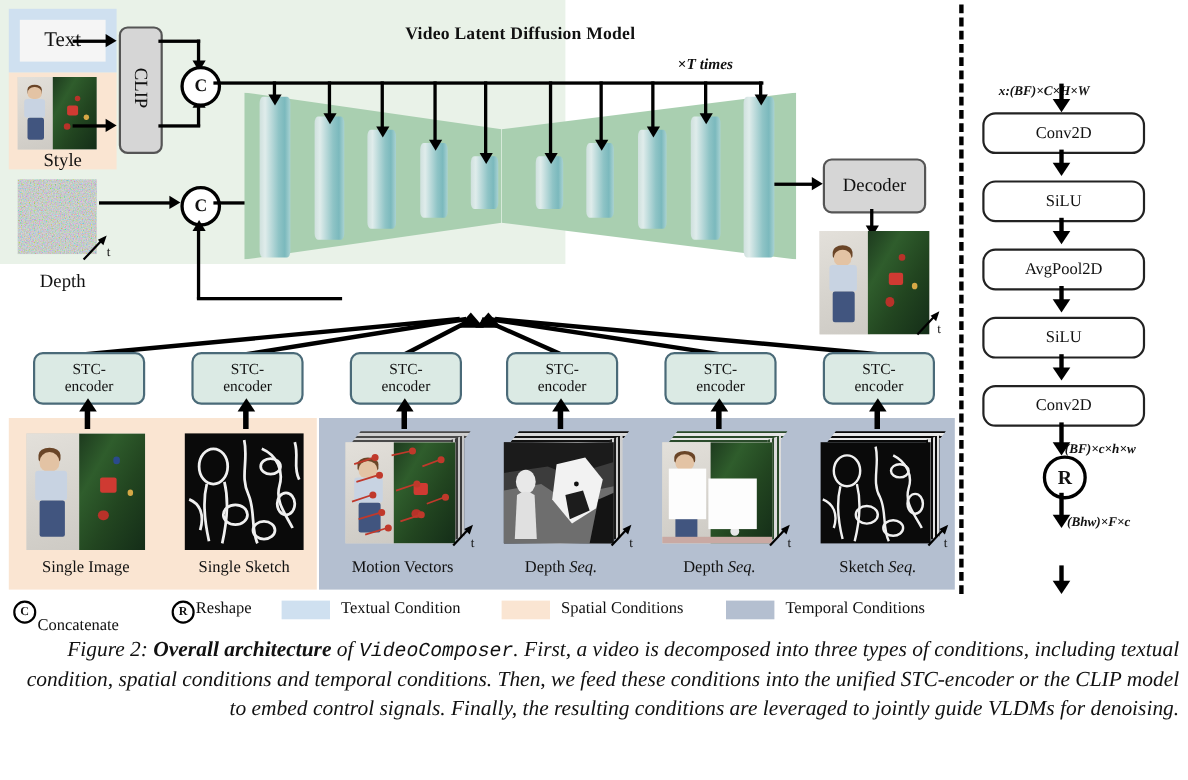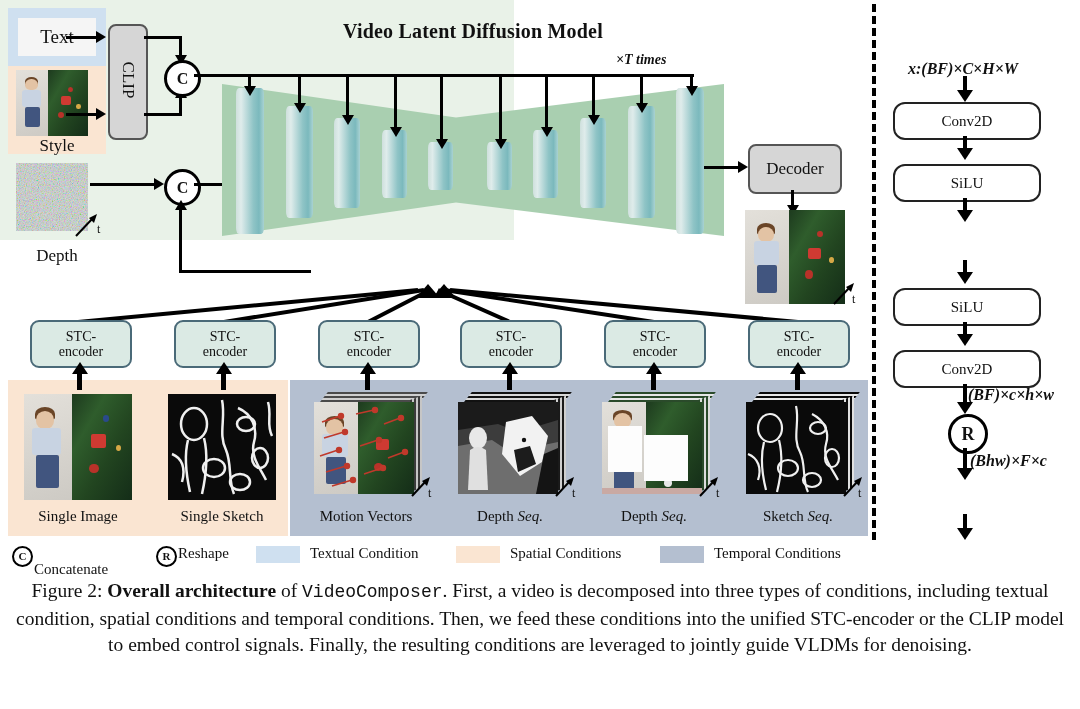--- a/index.html
+++ b/index.html
@@ -11,21 +11,21 @@
   .ctr{display:flex;align-items:center;justify-content:center;text-align:center;}
 
   
   .band{position:absolute;}
   .band-textual{background:#cfe0f0;}
   .band-spatial{background:#fae5d2;}
   .band-temporal{background:#b4bfd0;}
 
   
   #vldm-panel{left:216px;top:6px;width:514px;height:240px;background:#e9f2e8;}
-  #vldm-title{left:216px;top:18px;width:514px;height:26px;font-weight:bold;font-size:20px;
+  #vldm-title{left:216px;top:18px;width:514px;height:26px;font-weight:bold;font-size:16px;
               letter-spacing:.2px;}
   #xt-times{left:616px;top:52px;font-size:14px;font-style:italic;font-weight:bold;}
 
   
   .trap{position:absolute;background:#a9cfb0;}
   #trap-l{left:222px;top:84px;width:234px;height:152px;
           clip-path:polygon(0% 0%,100% 22%,100% 78%,0% 100%);}
   #trap-r{left:456px;top:84px;width:268px;height:152px;
           clip-path:polygon(0% 22%,100% 0%,100% 100%,0% 78%);}
 
@@ -77,32 +77,32 @@
 
   
   #divider{position:absolute;left:872px;top:4px;width:0;height:536px;
            border-left:4px dashed #000;}
   #stc-head{position:absolute;left:890px;top:8px;width:178px;height:34px;background:#eaeaea;}
   #stc-head span{display:block;line-height:34px;text-align:center;font-weight:bold;
                  font-size:21px;color:#4aa391;}
   .sbox{position:absolute;background:#fff;border:2.5px solid #222;border-radius:12px;
         font-size:15px;}
   .sbox.temporal{background:#cfe4dc;font-style:italic;}
-  .slabel{position:absolute;font-size:16px;font-style:italic;font-weight:bold;white-space:nowrap;}
+  .slabel{position:absolute;font-size:12px;font-style:italic;font-weight:bold;white-space:nowrap;margin-top:15px;}
 
   
   #legend{position:absolute;left:8px;top:543px;width:864px;height:24px;}
   .lg-item{position:absolute;font-size:15px;white-space:nowrap;}
   .lg-sw{position:absolute;width:44px;height:17px;}
   .lg-circ{position:absolute;width:17px;height:17px;border:2px solid #000;border-radius:50%;
            font-size:11px;font-weight:bold;line-height:17px;text-align:center;}
 
   
   #caption{position:absolute;left:8px;top:578px;width:1064px;font-size:19.5px;line-height:26.5px;
-           text-align:center;}
+           text-align:right;font-style:italic;}
   #caption b{font-weight:bold;}
   #caption .mono{font-family:"Liberation Mono",monospace;font-size:18px;}
 </style>
 </head>
 <body>
 
 <div id="fig">
 
   <div class="band band-textual abs" style="left:8px;top:8px;width:98px;height:58px;"></div>
   <div class="abs ctr" style="left:18px;top:18px;width:78px;height:38px;background:#f5f5f5;">
@@ -478,20 +478,23 @@
   </div>
   <div class="vline" style="left:963px;top:136px;height:16px;width:4px;"></div>
   <div class="arrow-d" style="left:957px;top:148px;border-left-width:8px;border-right-width:8px;border-top-width:12px;"></div>
 
   <div class="sbox ctr" style="left:893px;top:164px;width:144px;height:34px;">
     <span>SiLU</span>
   </div>
   <div class="vline" style="left:963px;top:198px;height:16px;width:4px;"></div>
   <div class="arrow-d" style="left:957px;top:210px;border-left-width:8px;border-right-width:8px;border-top-width:12px;"></div>
 
+  <div class="sbox ctr" style="left:893px;top:226px;width:144px;height:34px;">
+    <span>AvgPool2D</span>
+  </div>
   <div class="vline" style="left:963px;top:260px;height:16px;width:4px;"></div>
   <div class="arrow-d" style="left:957px;top:272px;border-left-width:8px;border-right-width:8px;border-top-width:12px;"></div>
 
   <div class="sbox ctr" style="left:893px;top:288px;width:144px;height:34px;">
     <span>SiLU</span>
   </div>
   <div class="vline" style="left:963px;top:322px;height:16px;width:4px;"></div>
   <div class="arrow-d" style="left:957px;top:334px;border-left-width:8px;border-right-width:8px;border-top-width:12px;"></div>
 
   <div class="sbox ctr" style="left:893px;top:350px;width:144px;height:34px;">

